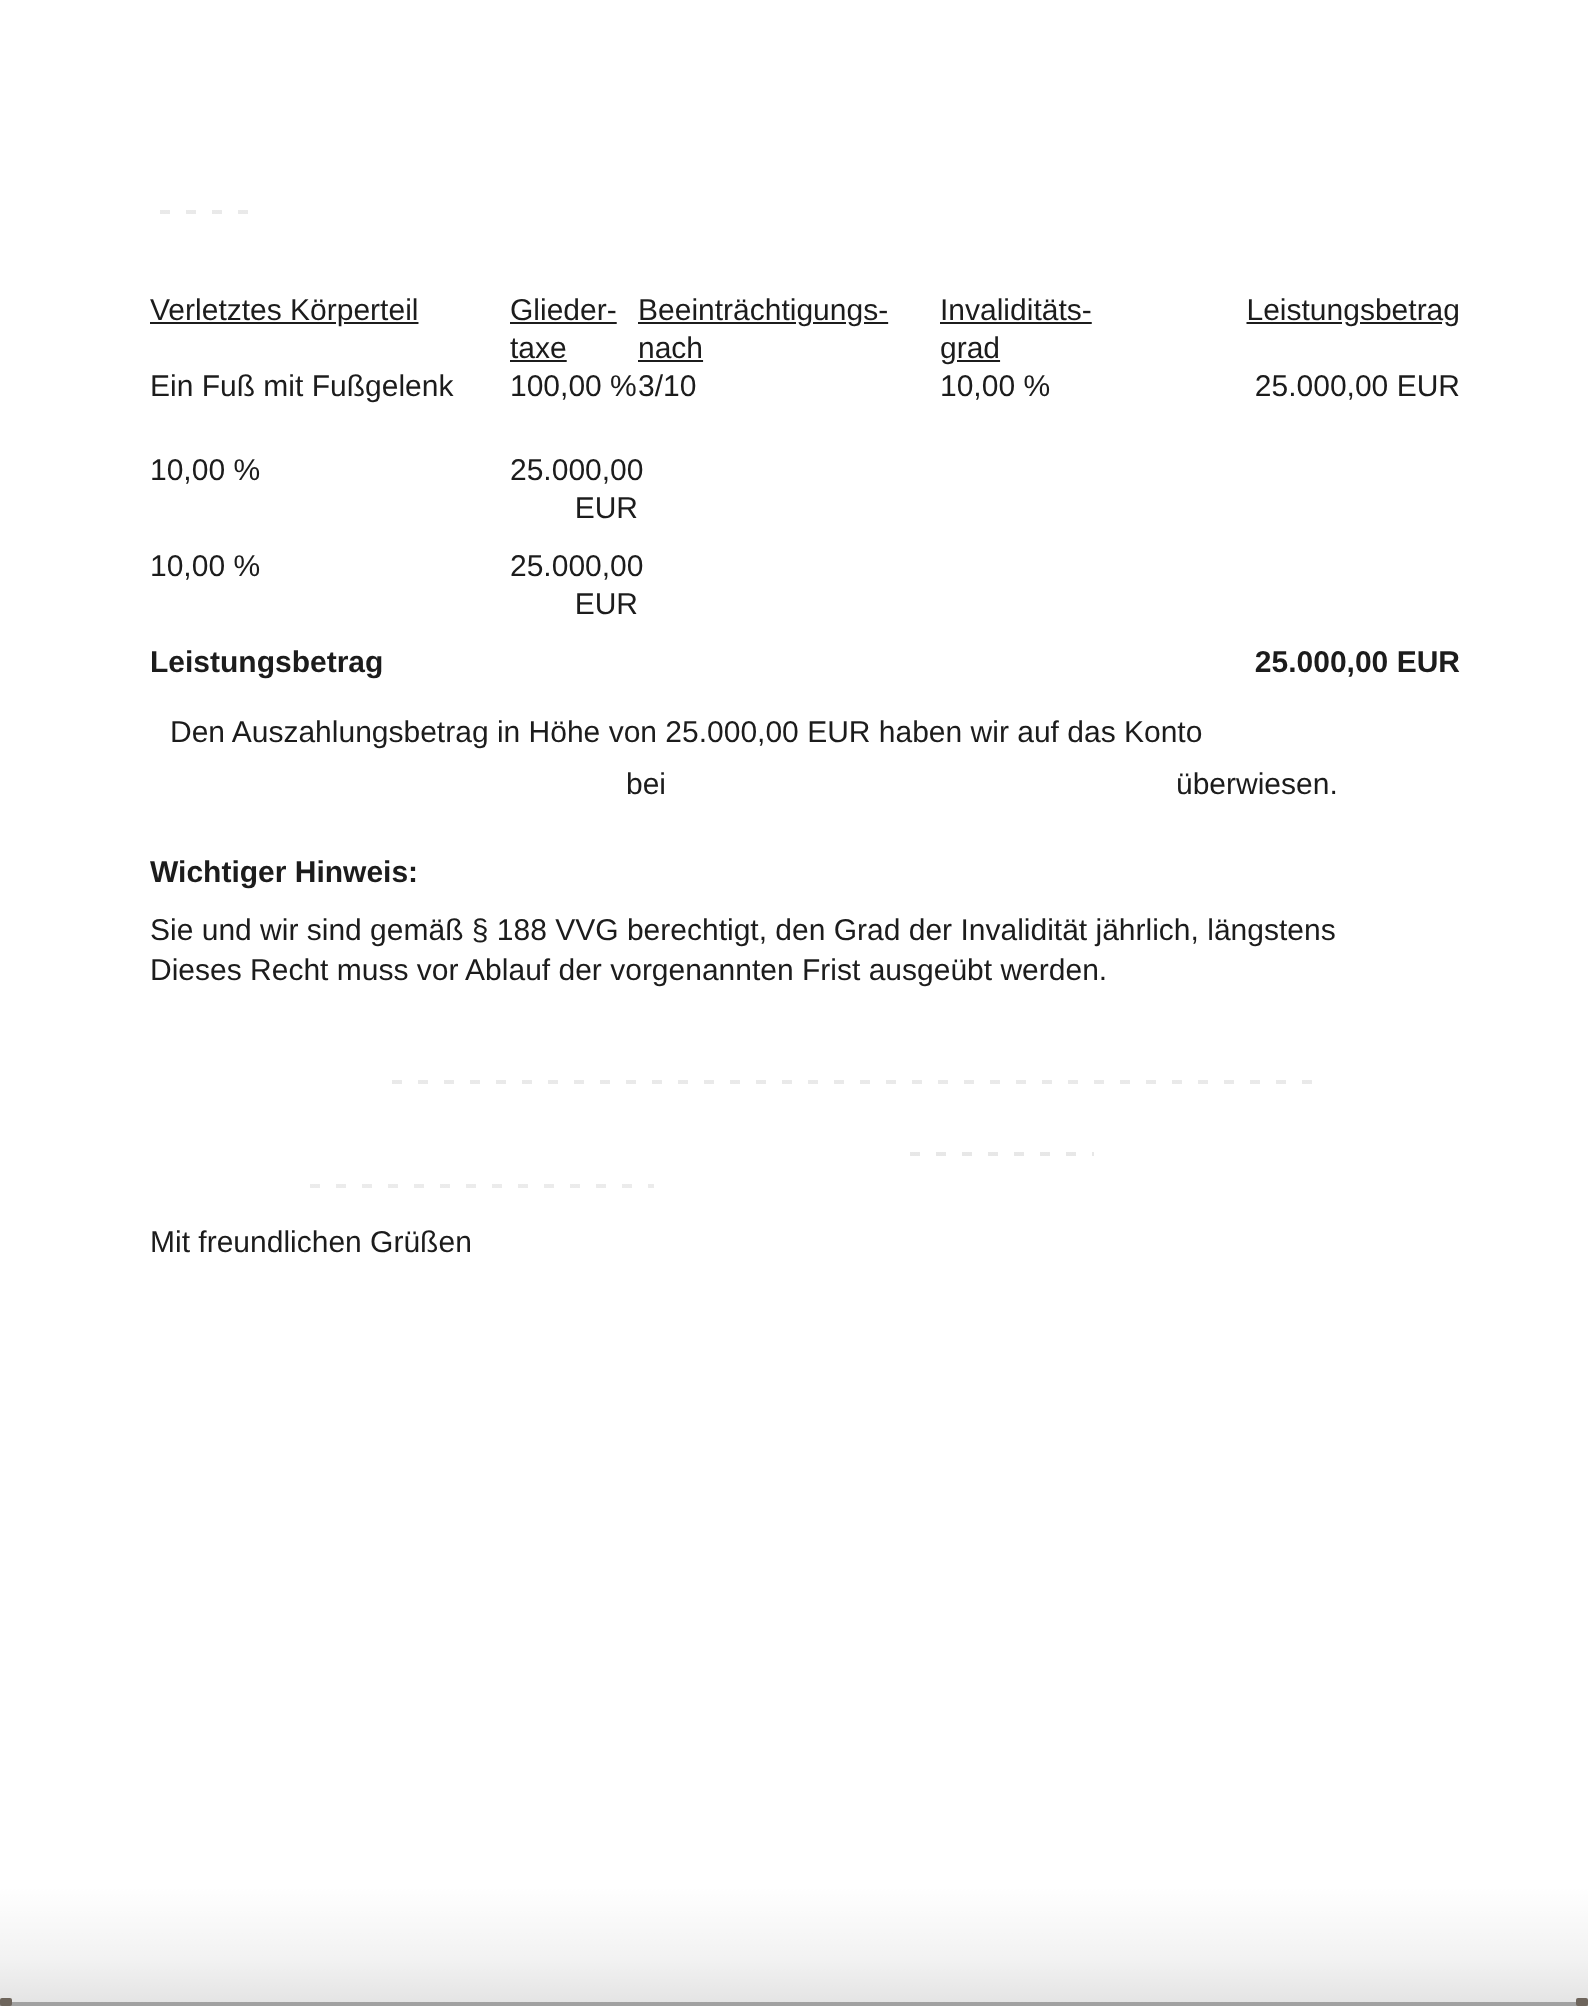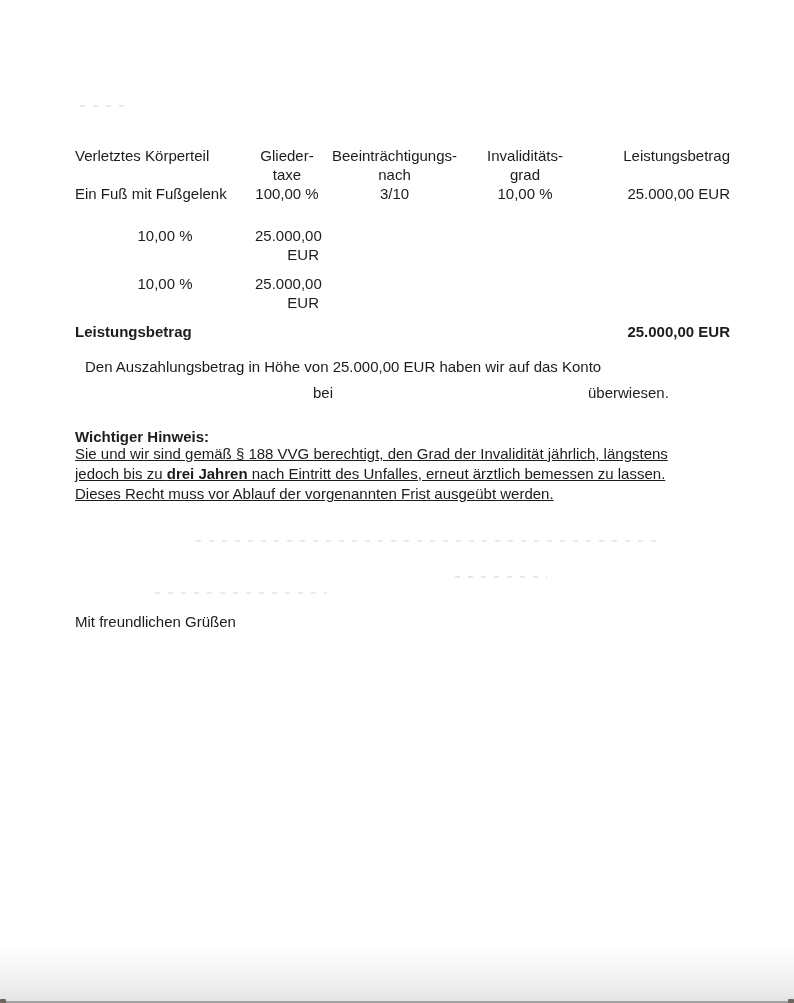--- a/index.html
+++ b/index.html
@@ -23,23 +23,23 @@
     position: absolute;
     left: 75px;
     top: 146px;
     width: 655px;
   }
   .trow {
     display: grid;
     grid-template-columns: 180px 64px 151px 110px 150px;
   }
   .cell { text-align: left; }
-  .cell.center { text-align: center; }
+  .cell.center { }
   .cell.right  { text-align: right; }
-  .hdr .cell { white-space: pre-line; }
+  .hdr .cell { white-space: pre-line; text-decoration: underline; }
   .sum { margin-top: 10px; }
   .sum.first { margin-top: 23px; }
   .sum .label { grid-column: 1 / 4; }
   .bold { font-weight: bold; }
   
   .payout {
     position: absolute;
     left: 85px;
     top: 357px;
     width: 662px;
@@ -55,24 +55,23 @@
   
   .notice-heading {
     position: absolute;
     left: 75px;
     top: 427px;
     font-weight: bold;
   }
   .notice-body {
     position: absolute;
     left: 75px;
-    top: 444px;
+    top: 456px;
     width: 668px;
     line-height: 20px;
-    text-decoration: underline;
   }
   .em-underline {
     font-weight: bold;
     text-decoration: underline;
   }
   
   .closing {
     position: absolute;
     left: 75px;
     top: 612px;
@@ -165,21 +164,20 @@
     <div class="payout-line2">
       <span class="payout-bei">bei</span>
       <span class="payout-ueberwiesen">überwiesen.</span>
     </div>
   </div>
 
   <div class="notice-heading">Wichtiger Hinweis:</div>
 
   <div class="notice-body">
     <div>Sie und wir sind gemäß § 188 VVG berechtigt, den Grad der Invalidität jährlich, längstens</div>
-    <div><span>jedoch bis zu </span><span class="em-underline">drei Jahren</span><span> nach Eintritt des Unfalles, erneut ärztlich bemessen zu lassen.</span></div>
     <div>Dieses Recht muss vor Ablauf der vorgenannten Frist ausgeübt werden.</div>
   </div>
 
   <div class="artifact a2"></div>
   <div class="artifact a3"></div>
   <div class="artifact a4"></div>
 
   <div class="closing">Mit freundlichen Grüßen</div>
 
   <div class="page-bottom-shade"></div>

